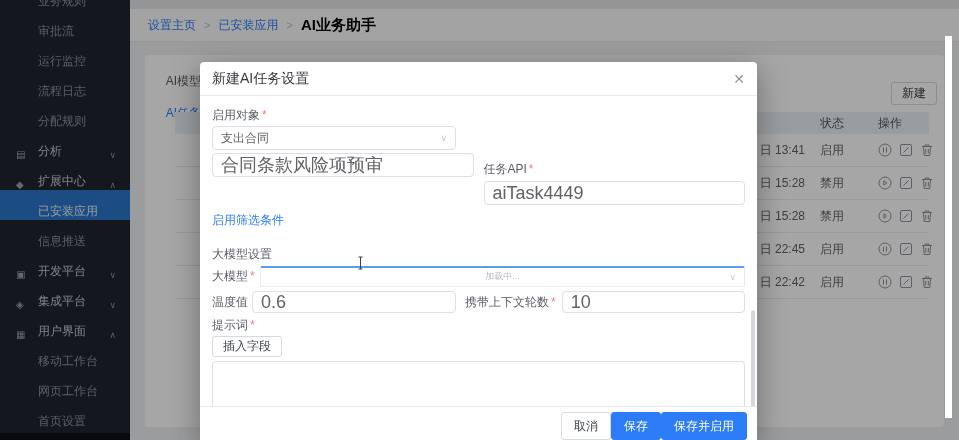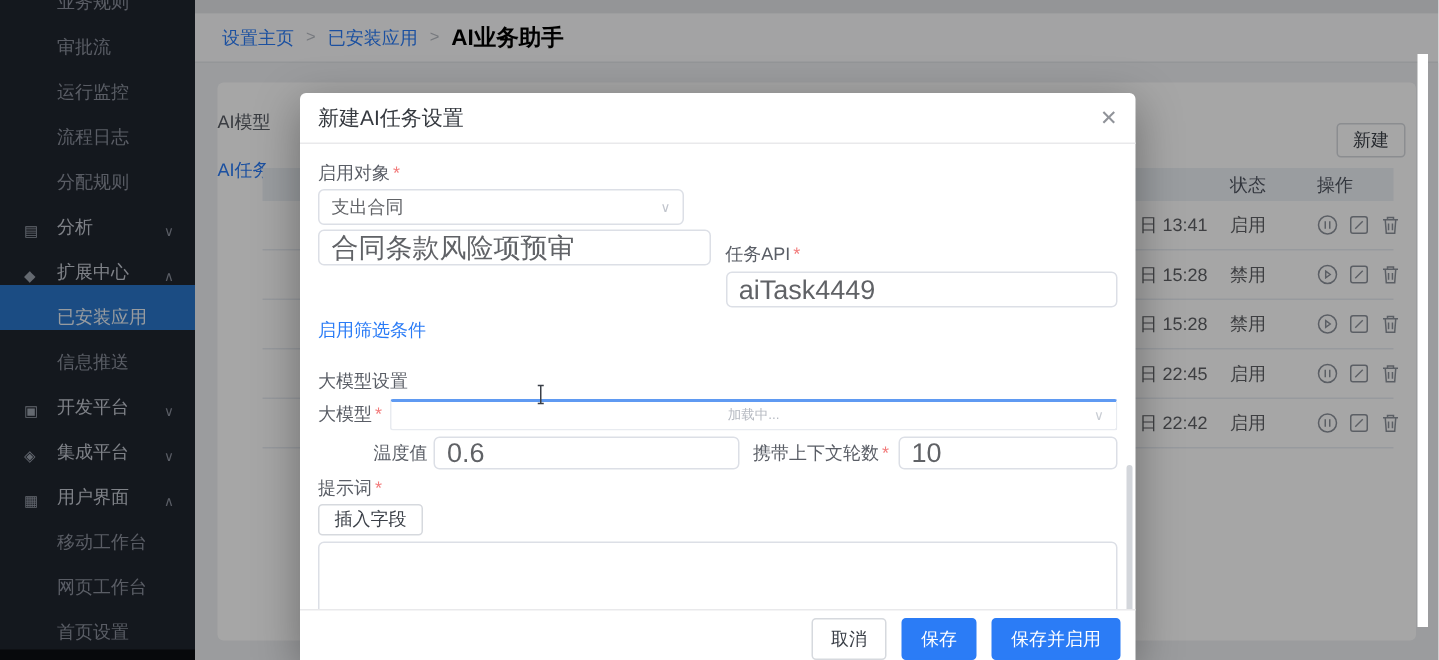--- a/index.html
+++ b/index.html
@@ -21,21 +21,21 @@
   
   .main { position:absolute; left:130px; top:0; width:829px; height:440px; }
   .topstrip { position:absolute; left:0; top:0; right:0; height:9px; background:#e3e5e9; }
   .breadbar { position:absolute; left:0; top:9px; right:0; height:33px; background:#fbfbfc; border-bottom:1px solid #e4e6ea; display:flex; align-items:center; padding-left:18px; }
   .crumb-link { color:#2b7cf6; cursor:pointer; }
   .crumb-sep { color:#b8bcc4; margin:0 8px; font-size:11px; }
   .crumb-cur { color:#000000; font-size:15px; font-weight:bold; }
 
   .card { position:absolute; left:15px; top:55px; width:799px; height:372px; background:#ffffff; border-radius:4px; }
   .side-tabs { position:absolute; left:0; top:10px; width:56px; }
-  .side-tab { height:32px; line-height:32px; text-align:left; color:#5a5e66; cursor:pointer; }
+  .side-tab { height:32px; line-height:32px; text-align:right; color:#5a5e66; cursor:pointer; }
   .side-tab.active { color:#2b7cf6; }
   .new-btn { position:absolute; right:7px; top:27px; height:23px; padding:0 10px; background:#fff; border:1px solid #d6d9de; border-radius:3px; color:#3a3f47; font-size:12px; line-height:21px; cursor:pointer; }
 
   .tbl { position:absolute; left:30px; top:57px; width:754px; }
   .tr { display:flex; align-items:center; }
   .tbl-head { height:22px; background:#edf1f6; color:#4f5560; }
   .tbl-row { height:33px; border-bottom:1px solid #e9edf3; }
   .c-name { flex:1; }
   .c-time { width:132px; text-align:right; padding-right:7px; }
   .c-status { width:63px; padding-left:8px; }
@@ -69,29 +69,29 @@
   .filter-link { margin-top:7px; color:#2b7cf6; cursor:pointer; }
   .section-label { margin-top:17px; color:#5a5e66; }
   .inline-row { display:flex; align-items:center; }
   .model-row { margin-top:2px; height:22px; }
   .model-label { width:48px; flex:0 0 48px; color:#5a5e66; }
   .model-sel { flex:1; height:21px; border:1px solid #e8ebf0; border-top:2px solid #5f9af2; border-radius:2px; position:relative; display:flex; align-items:center; justify-content:center; cursor:pointer; }
   .model-ph { font-size:9px; color:#b6bac2; }
   .model-sel .chev-d { position:absolute; right:8px; color:#c8ccd3; font-size:9px; top:4px; }
   .ibeam { position:absolute; left:95px; top:-12px; width:9px; height:14px; }
   .nums-row { margin-top:4px; height:22px; }
-  .lbl-temp { width:40px; flex:0 0 40px; color:#5a5e66;margin-left:37px; }
+  .lbl-temp { width:40px; flex:0 0 40px; color:#5a5e66; }
   .inp-temp { width:204px; flex:0 0 204px; height:22px; }
   .lbl-ctx { margin-left:9px; white-space:nowrap; color:#5a5e66; }
   .inp-ctx { flex:1; margin-left:6px; height:22px; }
   .prompt-label { margin-top:4px; }
   .insert-btn { margin-top:2px; height:21px; padding:0 10px; border:1px solid #d6d9de; border-radius:3px; background:#fff; color:#3a3f47; font-size:12px; font-family:inherit; cursor:pointer; display:inline-block; line-height:19px; }
   .prompt-area { margin-top:4px; width:100%; height:61px; border:1px solid #dcdfe6; border-radius:4px; resize:none; outline:none; font-family:inherit; }
   .m-scroll-thumb { position:absolute; right:2px; top:214px; width:4px; height:108px; background:#d3d6db; border-radius:2px; }
-  .m-footer { flex:0 0 19px; border-top:1px solid #e9e9eb; display:flex; justify-content:flex-end; align-items:flex-end; gap:10px; padding:5px 10px 0 10px; }
+  .m-footer { flex:0 0 19px; border-top:1px solid #e9e9eb; display:flex; justify-content:flex-end; align-items:flex-end; padding:5px 10px 0 10px; }
   .btn { height:28px; padding:0 12px; border-radius:3px; font-size:12px; font-family:inherit; cursor:pointer; line-height:26px; }
   .btn-plain { background:#fff; border:1px solid #d6d9de; color:#3a3f47; }
   .btn-primary { background:#2b7cf6; border:1px solid #2b7cf6; color:#fff; }
 </style>
 </head>
 <body>
 
 <div class="app">
 
   <nav class="sidebar">

